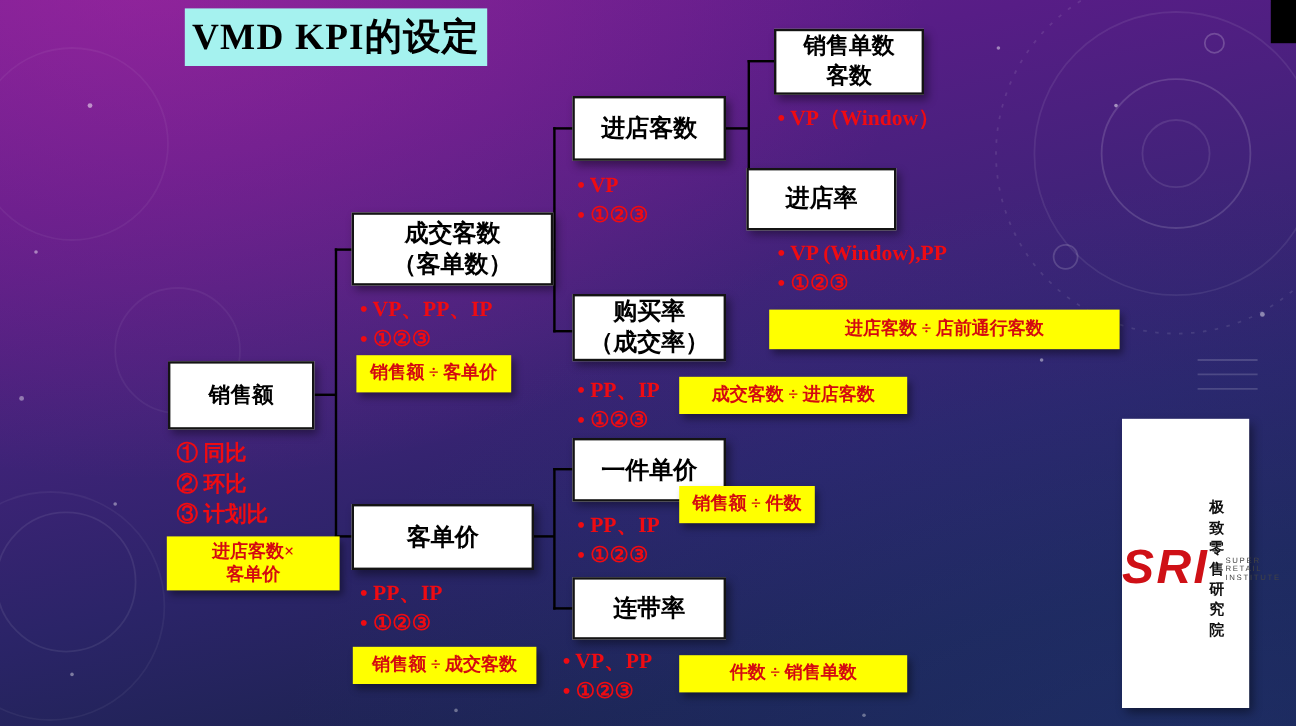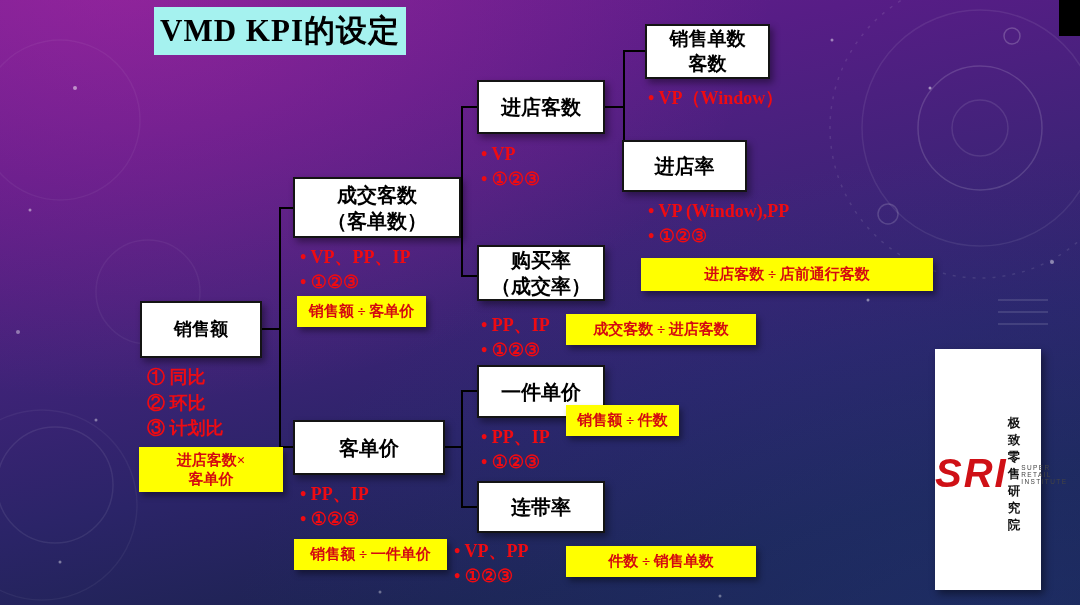--- a/index.html
+++ b/index.html
@@ -142,38 +142,38 @@
     <div>• ①②③</div>
   </div>
   <div class="ann" style="left:481px;top:313px">
     <div>• PP、IP</div>
     <div>• ①②③</div>
   </div>
   <div class="ann" style="left:481px;top:425px">
     <div>• PP、IP</div>
     <div>• ①②③</div>
   </div>
-  <div class="ann" style="left:454px;top:539px">
+  <div class="ann" style="left:469px;top:539px">
     <div>• VP、PP</div>
     <div>• ①②③</div>
   </div>
   <div class="ann" style="left:648px;top:86px">
     <div>• VP（Window）</div>
   </div>
   <div class="ann" style="left:648px;top:199px">
     <div>• VP (Window),PP</div>
     <div>• ①②③</div>
   </div>
 
   <div class="formula" style="left:139px;top:447px;width:144px;height:45px">
     <div>进店客数×</div>
     <div>客单价</div>
   </div>
   <div class="formula" style="left:297px;top:296px;width:129px;height:31px">销售额 ÷ 客单价</div>
-  <div class="formula" style="left:294px;top:539px;width:153px;height:31px">销售额 ÷ 一件单价</div>
+  <div class="formula" style="left:294px;top:539px;width:153px;height:31px">销售额 ÷ 成交客数</div>
   <div class="formula" style="left:566px;top:314px;width:190px;height:31px">成交客数 ÷ 进店客数</div>
   <div class="formula" style="left:566px;top:405px;width:113px;height:31px">销售额 ÷ 件数</div>
   <div class="formula" style="left:566px;top:546px;width:190px;height:31px">件数 ÷ 销售单数</div>
   <div class="formula" style="left:641px;top:258px;width:292px;height:33px">进店客数 ÷ 店前通行客数</div>
 
   <div class="qr-panel">
     <div class="sri">SRI</div>
     <div class="sri-name">极致零售研究院</div>
     <div class="sri-sub">SUPER RETAIL INSTITUTE</div>
     <div class="qr">

